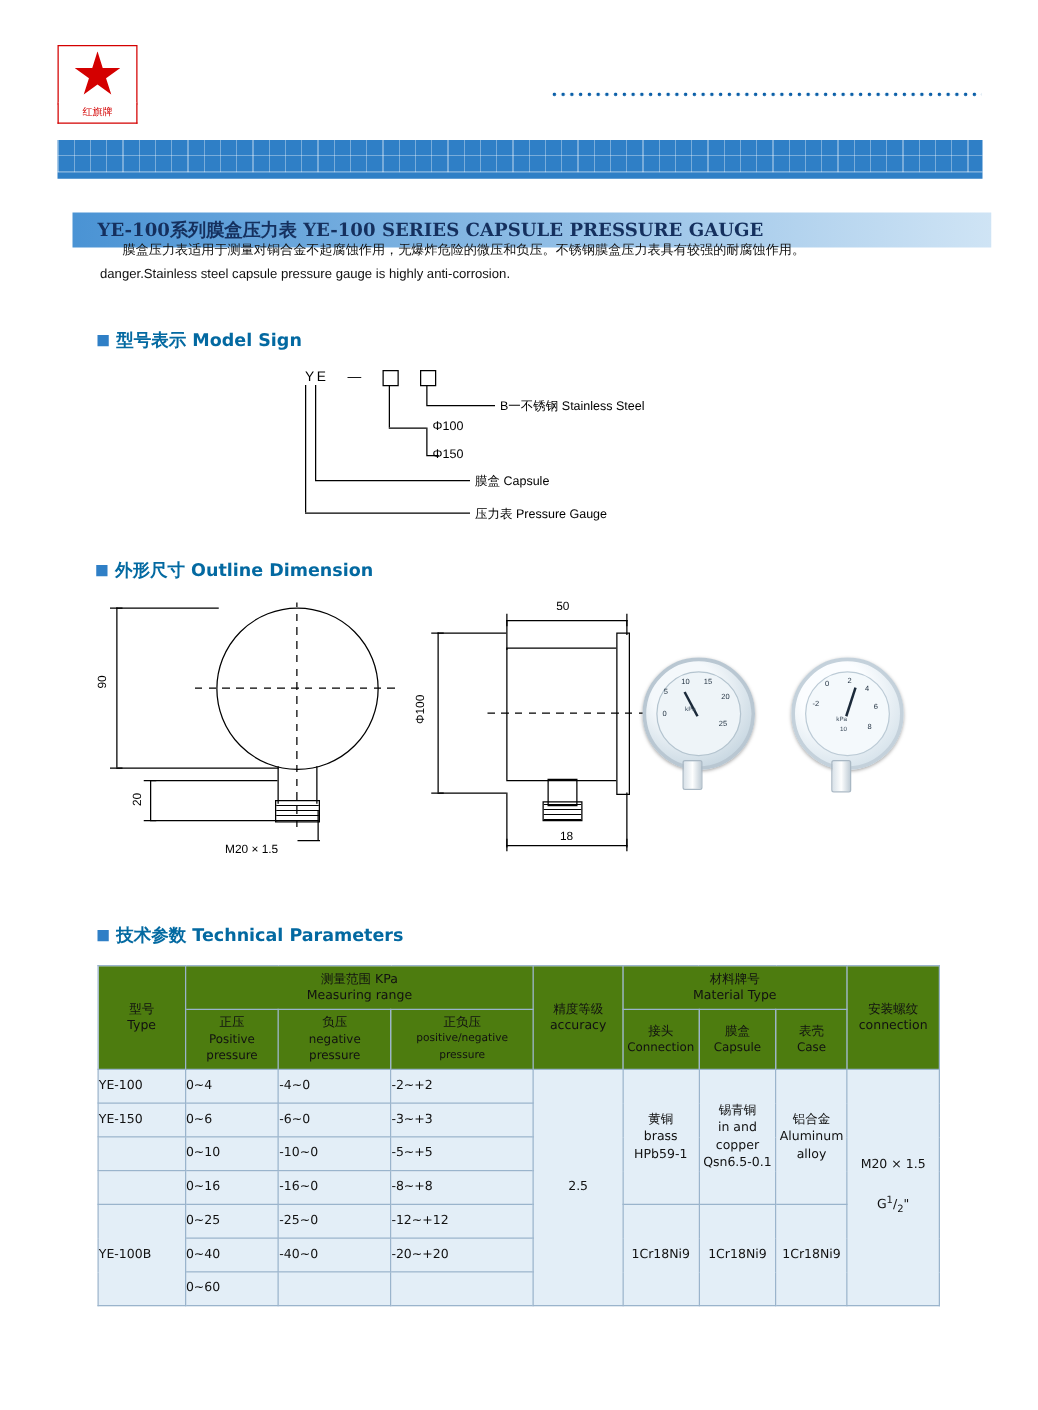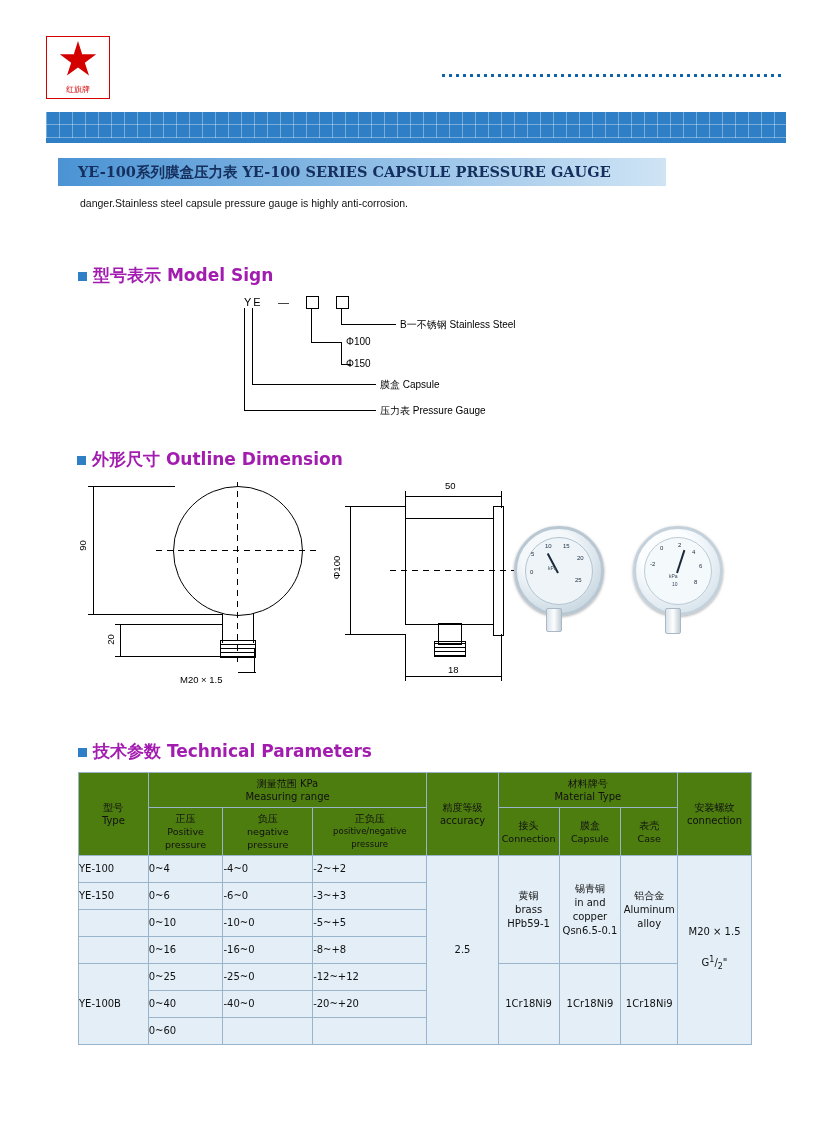--- a/index.html
+++ b/index.html
@@ -50,39 +50,39 @@
     background-image:
       repeating-linear-gradient(90deg, rgba(255,255,255,.35) 0 1px, transparent 1px 13px),
       repeating-linear-gradient(0deg, rgba(255,255,255,.35) 0 1px, transparent 1px 13px);
   }
   .bluebar-under{
     position:absolute;left:46px;top:138px;width:740px;height:5px;background:#2f7fc6;
   }
 
   
   .title-band{
-    position:absolute;left:58px;top:158px;width:608px;height:28px;
+    position:absolute;left:58px;top:170px;width:735px;height:28px;
     background:linear-gradient(to right,#4a93d4,#cfe4f5);
   }
   .title-band .t{
     position:absolute;left:20px;top:5px;
     font-size:14.5px;font-weight:bold;color:#15305e;
     font-family:"DejaVu Serif","Liberation Serif",serif;
     white-space:nowrap;
   }
 
   
   .intro{position:absolute;left:80px;top:192px;width:690px;}
   .intro .cn{font-size:10.5px;line-height:16px;color:#111;text-indent:18px;
     font-family:"DejaVu Sans","Liberation Sans",sans-serif;}
   .intro .en{font-size:10.5px;line-height:14px;color:#111;margin-top:4px;}
   .intro .en .ind{display:block;text-indent:18px;}
 
   
-  .sec{position:absolute;font-size:17px;font-weight:bold;color:#a21caf;
+  .sec{position:absolute;font-size:14px;font-weight:bold;color:#0369a1;
     font-family:"DejaVu Sans","Liberation Sans",sans-serif;}
   .sec .sq{display:inline-block;width:9px;height:9px;background:#2f7fc6;margin-right:6px;}
 
   
   .model{position:absolute;left:230px;top:292px;width:470px;height:140px;font-size:10px;}
   .model .lbl{position:absolute;white-space:nowrap;}
   .model .ln{position:absolute;background:#000;}
   .model .box{position:absolute;border:1px solid #000;width:11px;height:11px;}
 
   
@@ -138,20 +138,21 @@
     <div class="dots"></div>
     <div class="bluebar"></div>
     <div class="bluebar-under"></div>
   </div>
 
   <div class="title-band">
     <div class="t">YE-100系列膜盒压力表   YE-100 SERIES CAPSULE PRESSURE GAUGE</div>
   </div>
 
   <div class="intro">
+    <div class="cn">膜盒压力表适用于测量对铜合金不起腐蚀作用，无爆炸危险的微压和负压。不锈钢膜盒压力表具有较强的耐腐蚀作用。</div>
     <div class="en">
       <span>danger.Stainless steel capsule pressure gauge is highly anti-corrosion.</span>
     </div>
   </div>
 
   <div class="sec" style="left:78px;top:264px;">
     <span class="sq"></span><span>型号表示 Model Sign</span>
   </div>
 
   <div class="model">

